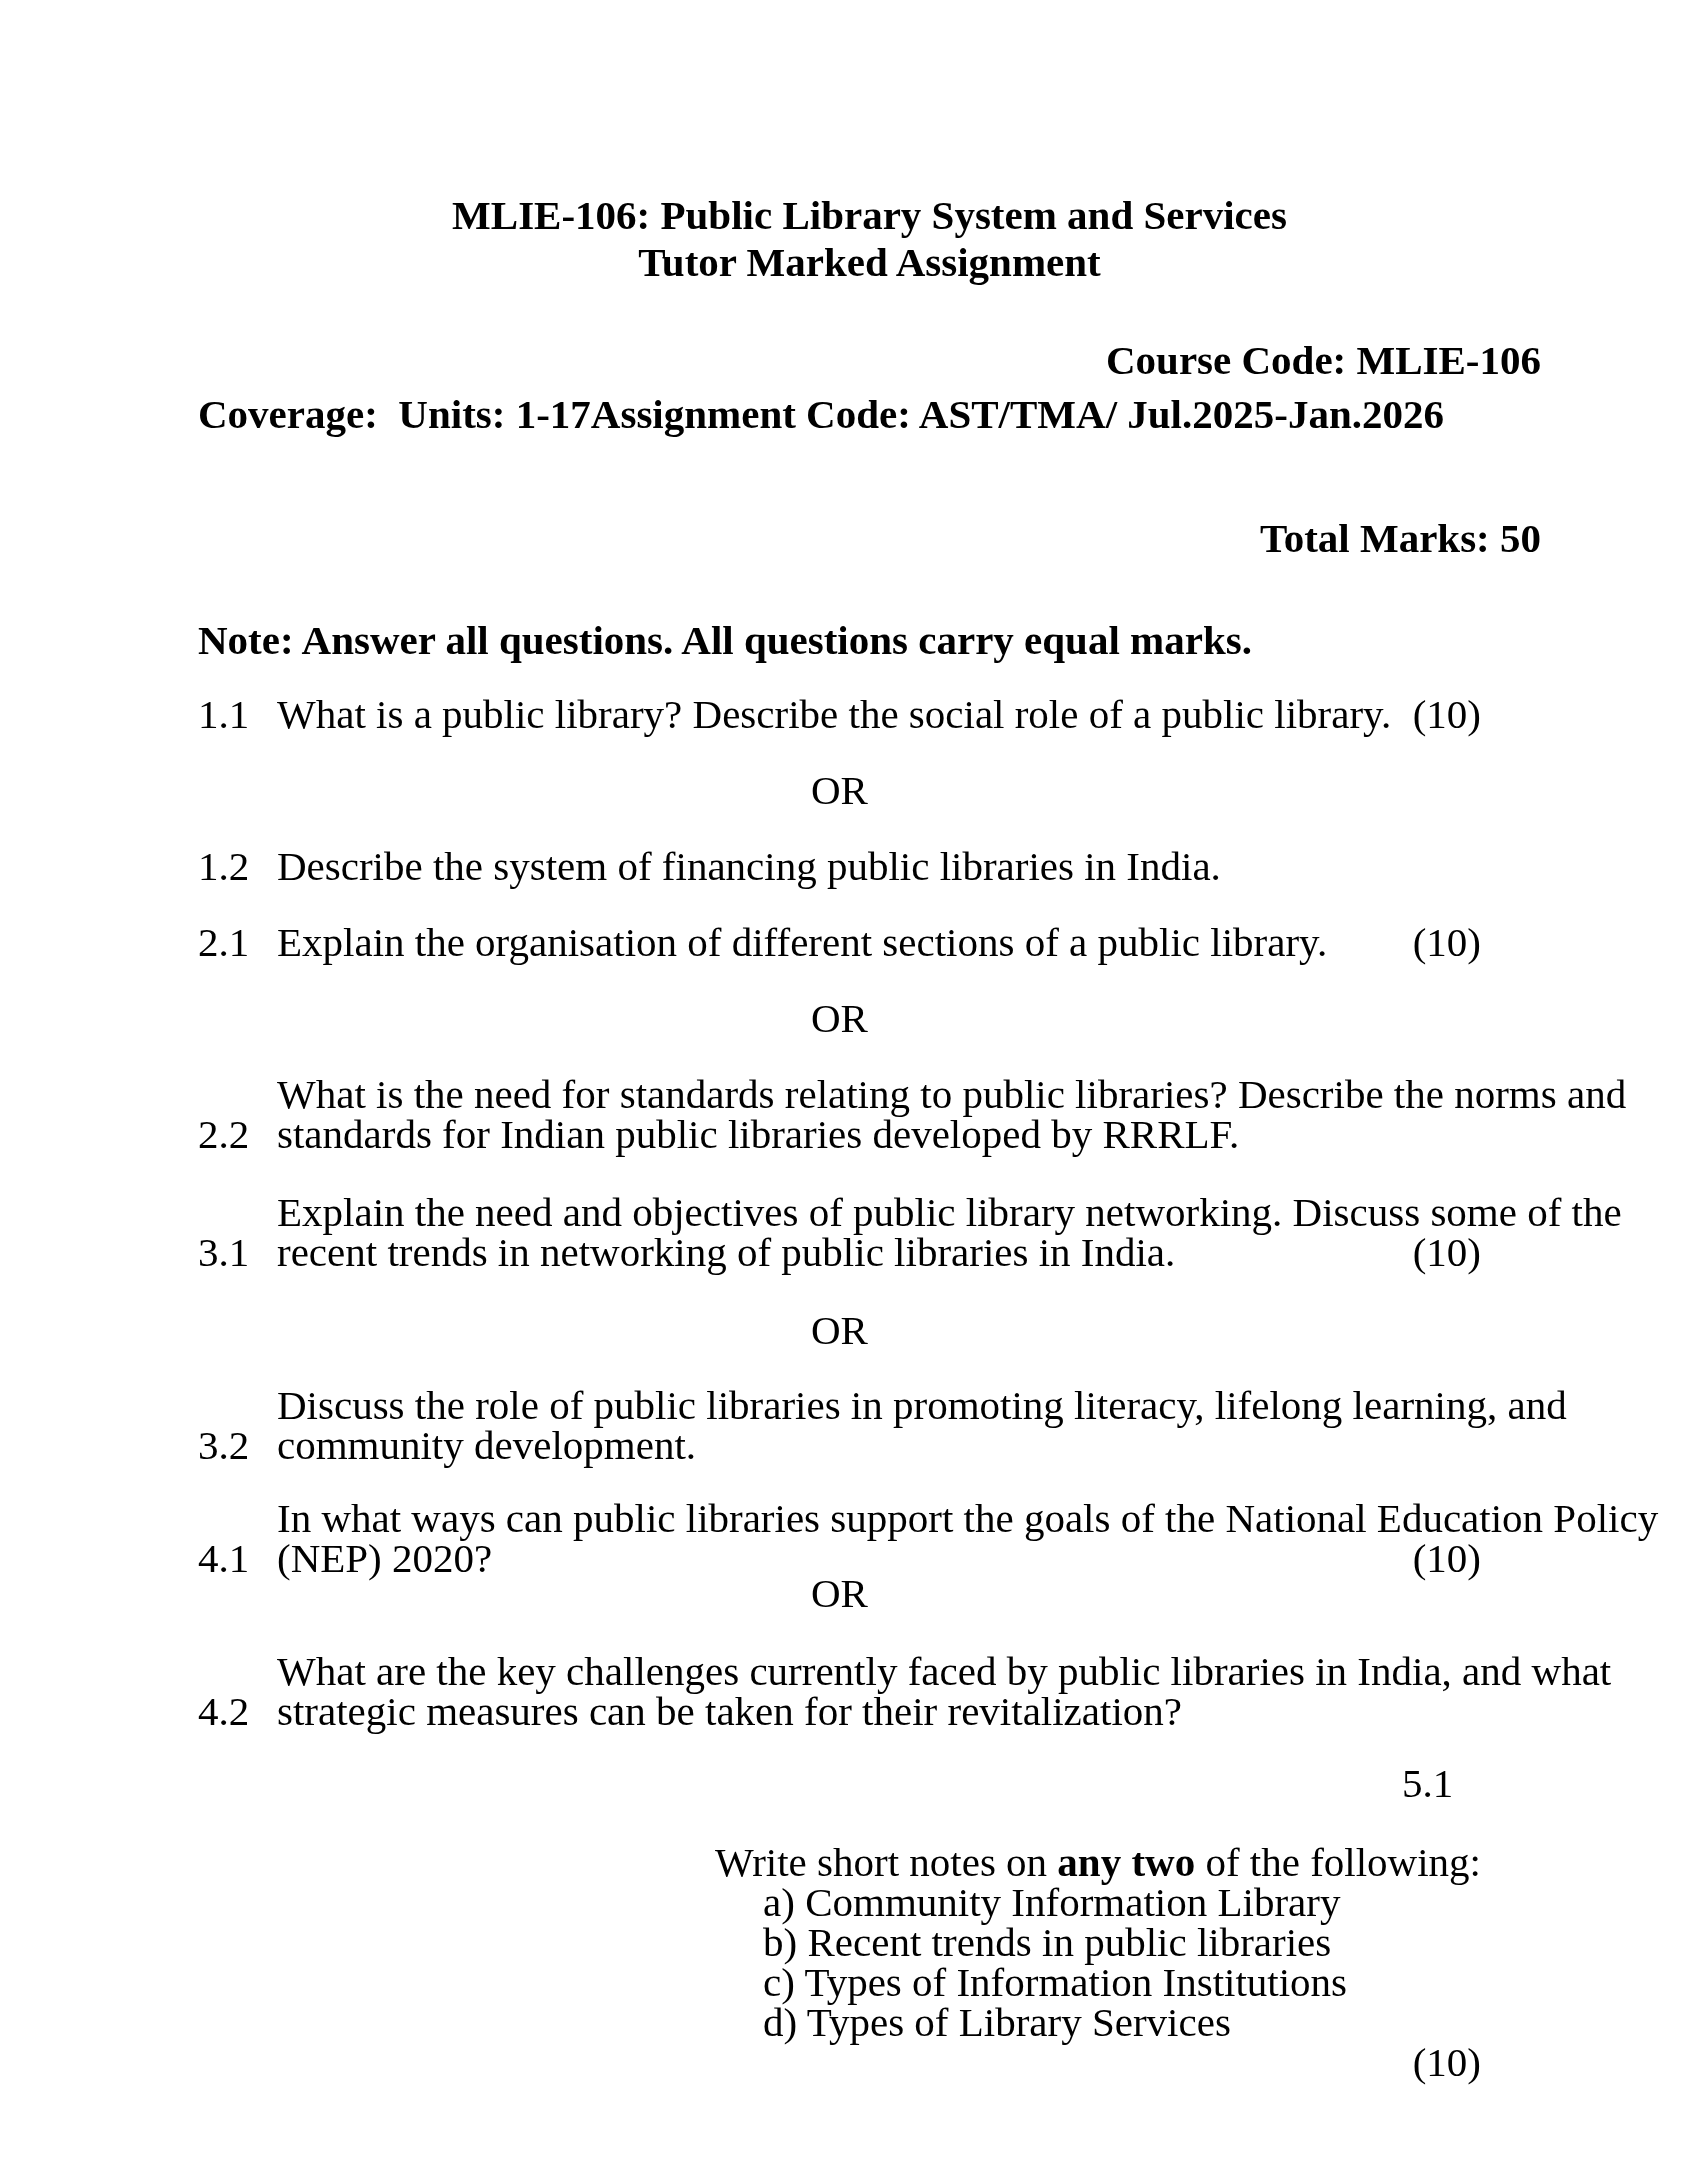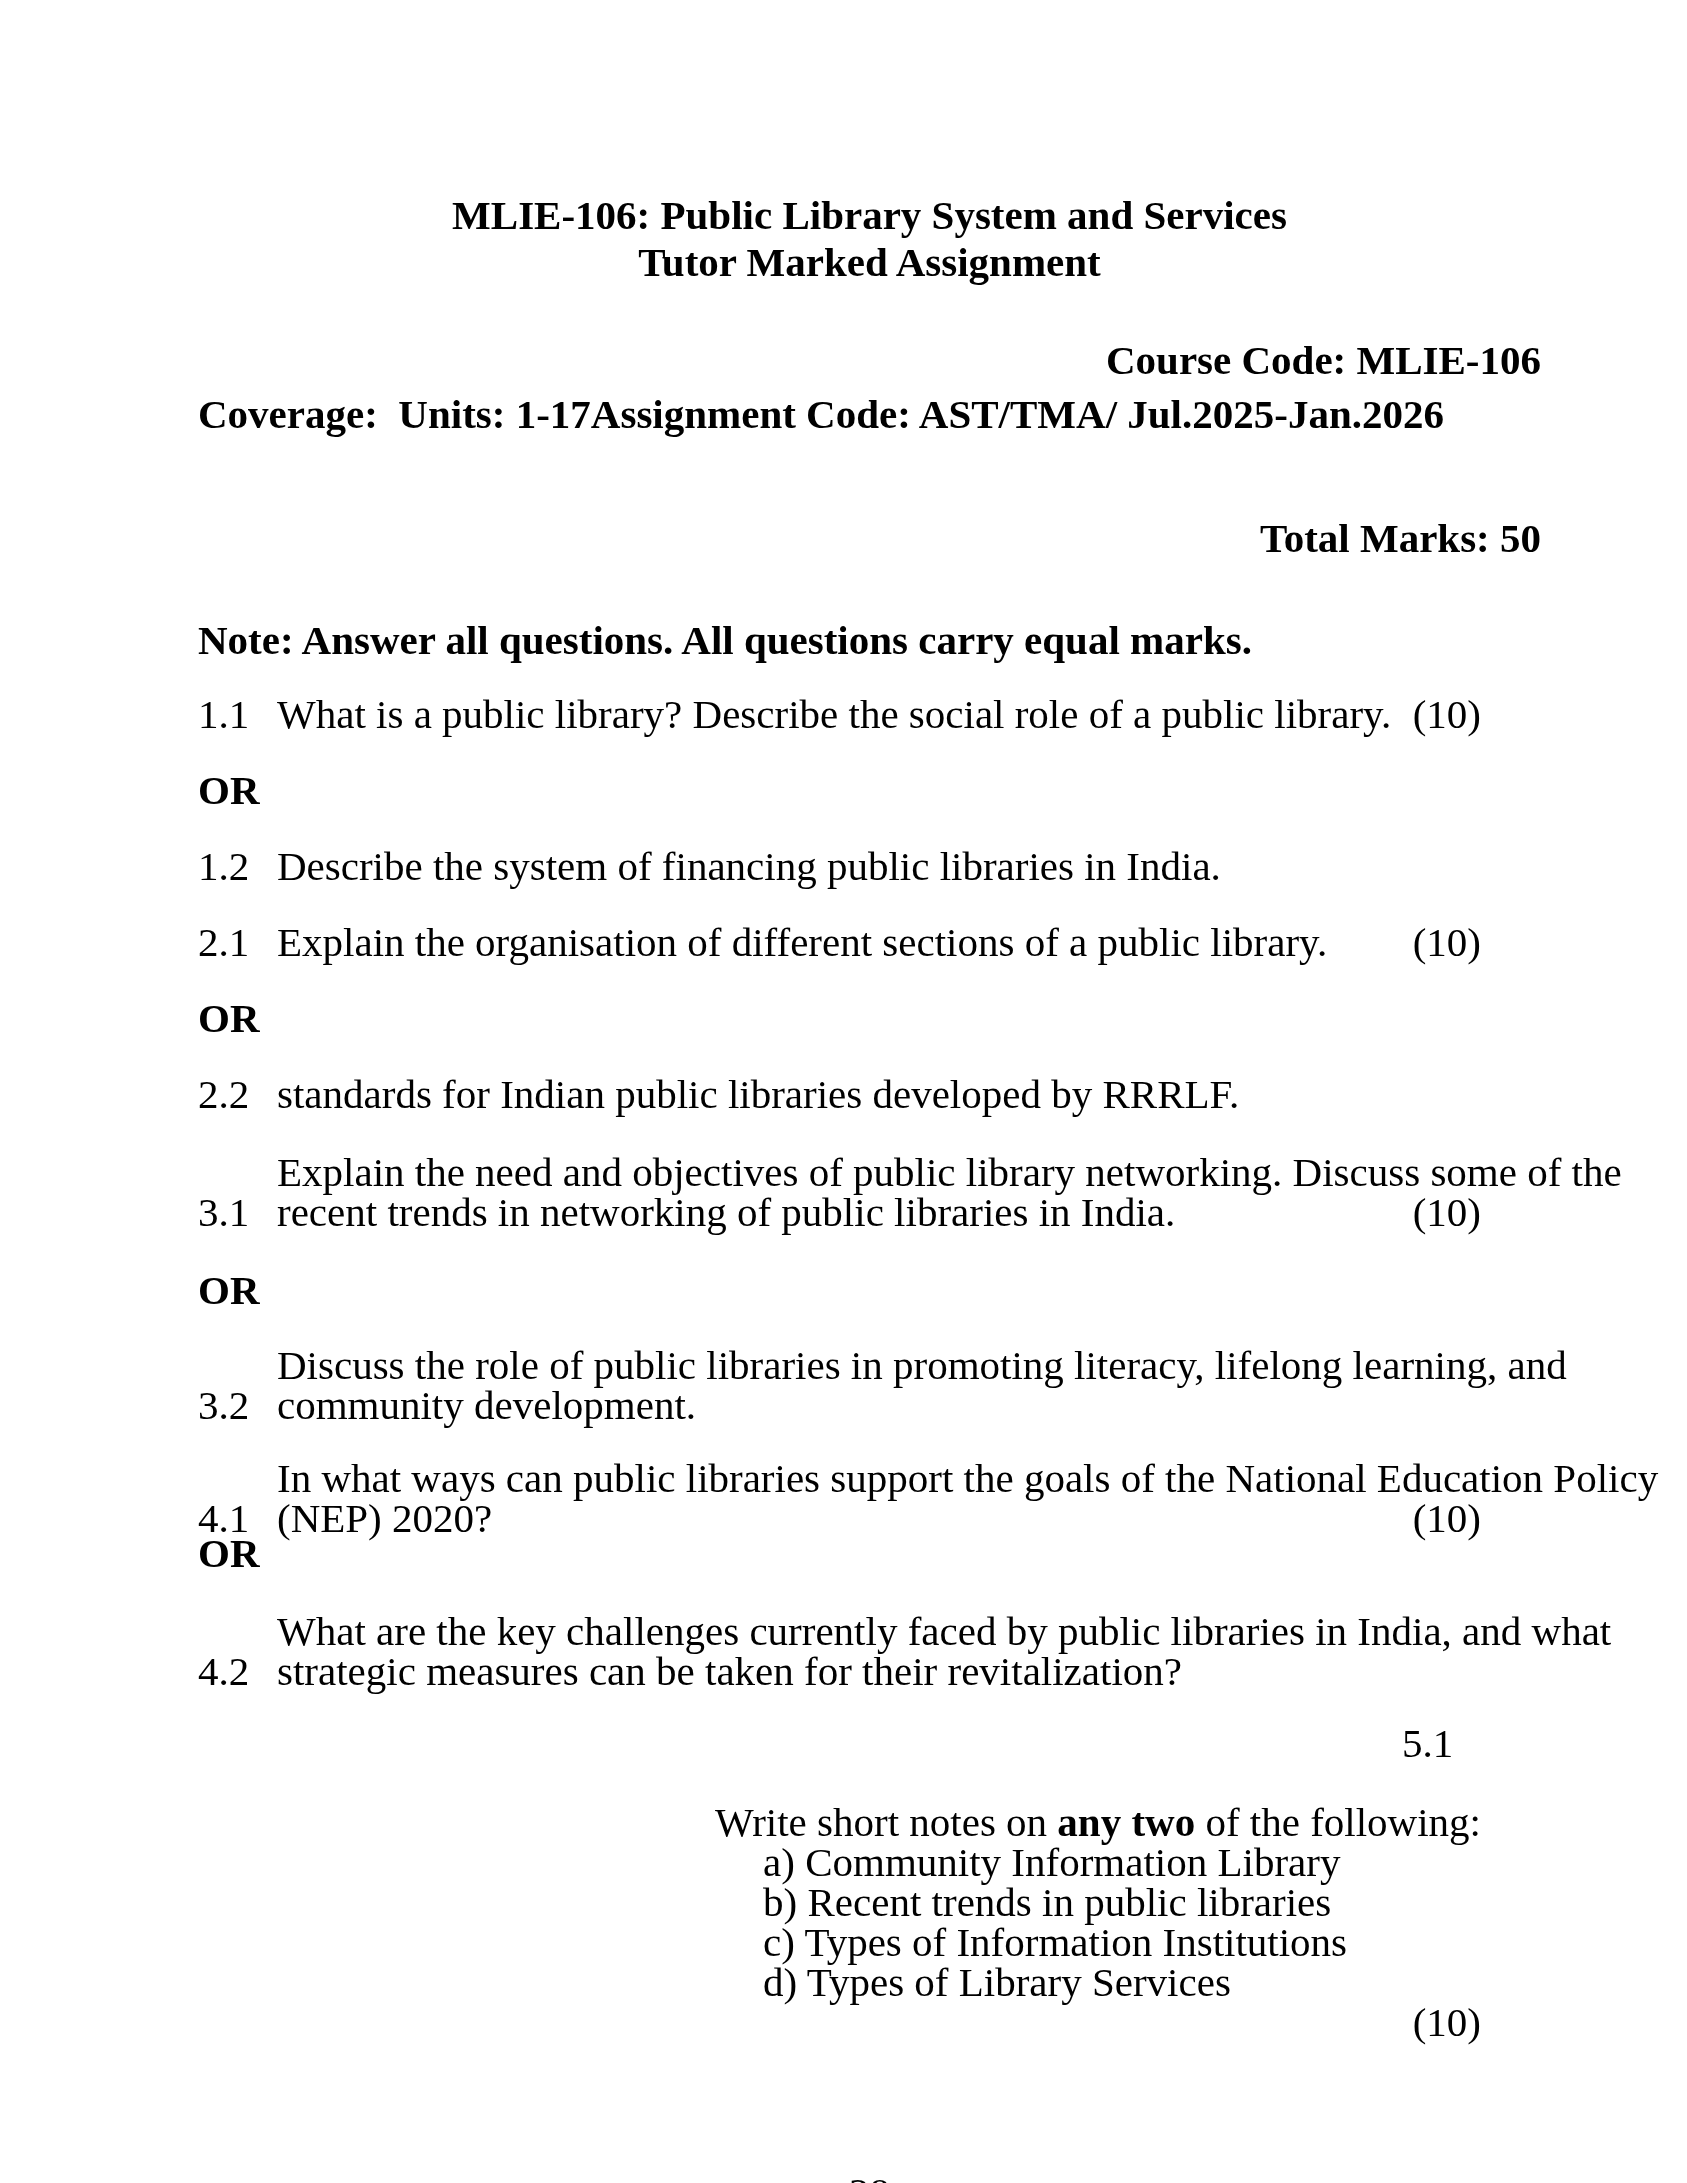--- a/index.html
+++ b/index.html
@@ -14,21 +14,21 @@
     line-height:40px;
     color:#000000;
   }
   .inner { padding-left:198px; }
   .b { font-weight:bold; }
   .c { text-align:center; }
   .right { text-align:right; }
   .pre { white-space:pre-wrap; }
   .w-hdr { width:1343px; }           
   .qrow, .or-row { width:1283px; }   
-  .or-row { text-align:left; font-weight:bold; }
+  .or-row { text-align:center; font-weight:normal; }
   .qrow { display:flex; align-items:flex-end; }
   .qnum { width:79px; flex:0 0 79px; }
   .qlines { flex:1 1 auto; min-width:0; }
   .qline { white-space:nowrap; }
   .qmarks { width:73px; flex:0 0 73px; text-align:right; }
   .flexrow { display:flex; justify-content:flex-start; }
   .subitems { margin-left:48px; }
   
   .mt-t1   { margin-top:195px; }
   .mt-t2   { margin-top:6.6px; }
@@ -95,20 +95,21 @@
         <div class="qline">Explain the organisation of different sections of a public library.</div>
       </div>
       <div class="qmarks">(10)</div>
     </div>
 
     <div class="or-row mt-or2">OR</div>
 
     <div class="qrow mt-q22">
       <div class="qnum">2.2</div>
       <div class="qlines">
+        <div class="qline">What is the need for standards relating to public libraries? Describe the norms and</div>
         <div class="qline">standards for Indian public libraries developed by RRRLF.</div>
       </div>
       <div class="qmarks"></div>
     </div>
 
     <div class="qrow mt-q31">
       <div class="qnum">3.1</div>
       <div class="qlines">
         <div class="qline">Explain the need and objectives of public library networking. Discuss some of the</div>
         <div class="qline">recent trends in networking of public libraries in India.</div>

